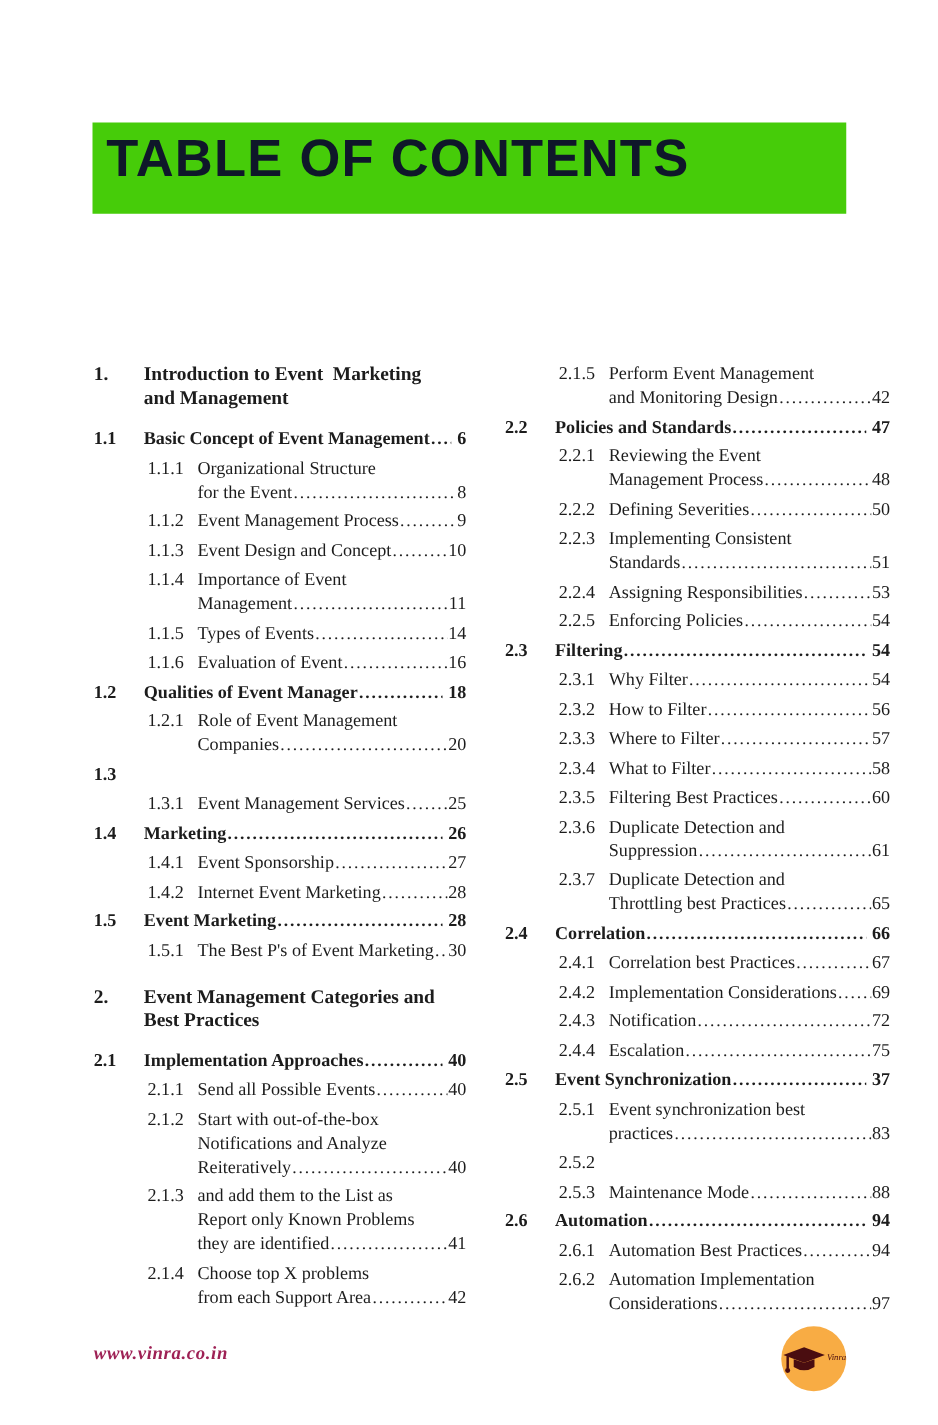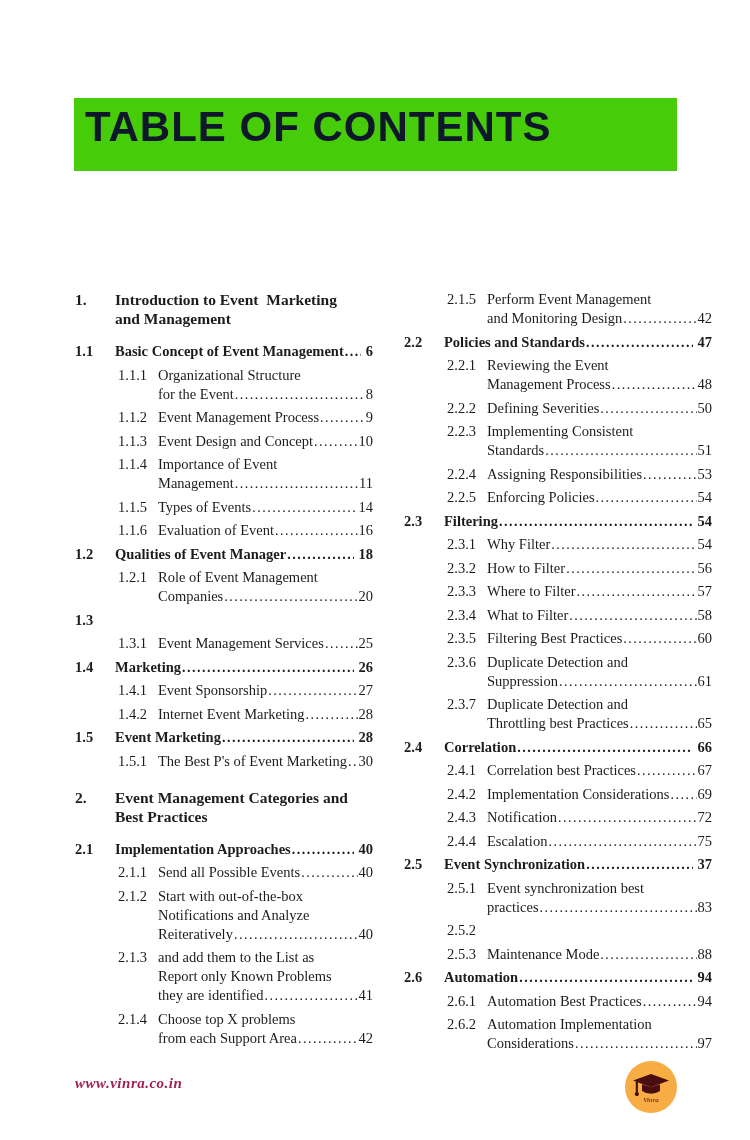--- a/index.html
+++ b/index.html
@@ -49,21 +49,21 @@
   
   .footer-site{
     position:absolute;left:75px;top:1075px;
     font-family:"Liberation Serif", serif;
     font-style:italic;font-weight:700;
     font-size:15px;letter-spacing:0.5px;color:#9e2155;
   }
   .logo{
     position:absolute;left:625px;top:1061px;width:52px;height:52px;
     background:#f8ac44;border-radius:50%;
-    display:flex;flex-direction:column;align-items:center;justify-content:center;text-align:center;
+    display:flex;flex-direction:row;align-items:center;justify-content:center;text-align:center;
   }
   .logo svg{display:block;margin-top:3px;}
   .logo-label{
     font-family:"Liberation Serif", serif;font-style:italic;
     font-size:7px;line-height:7px;color:#4a0d10;margin-top:-2px;
   }
 </style>
 </head>
 <body>
 

